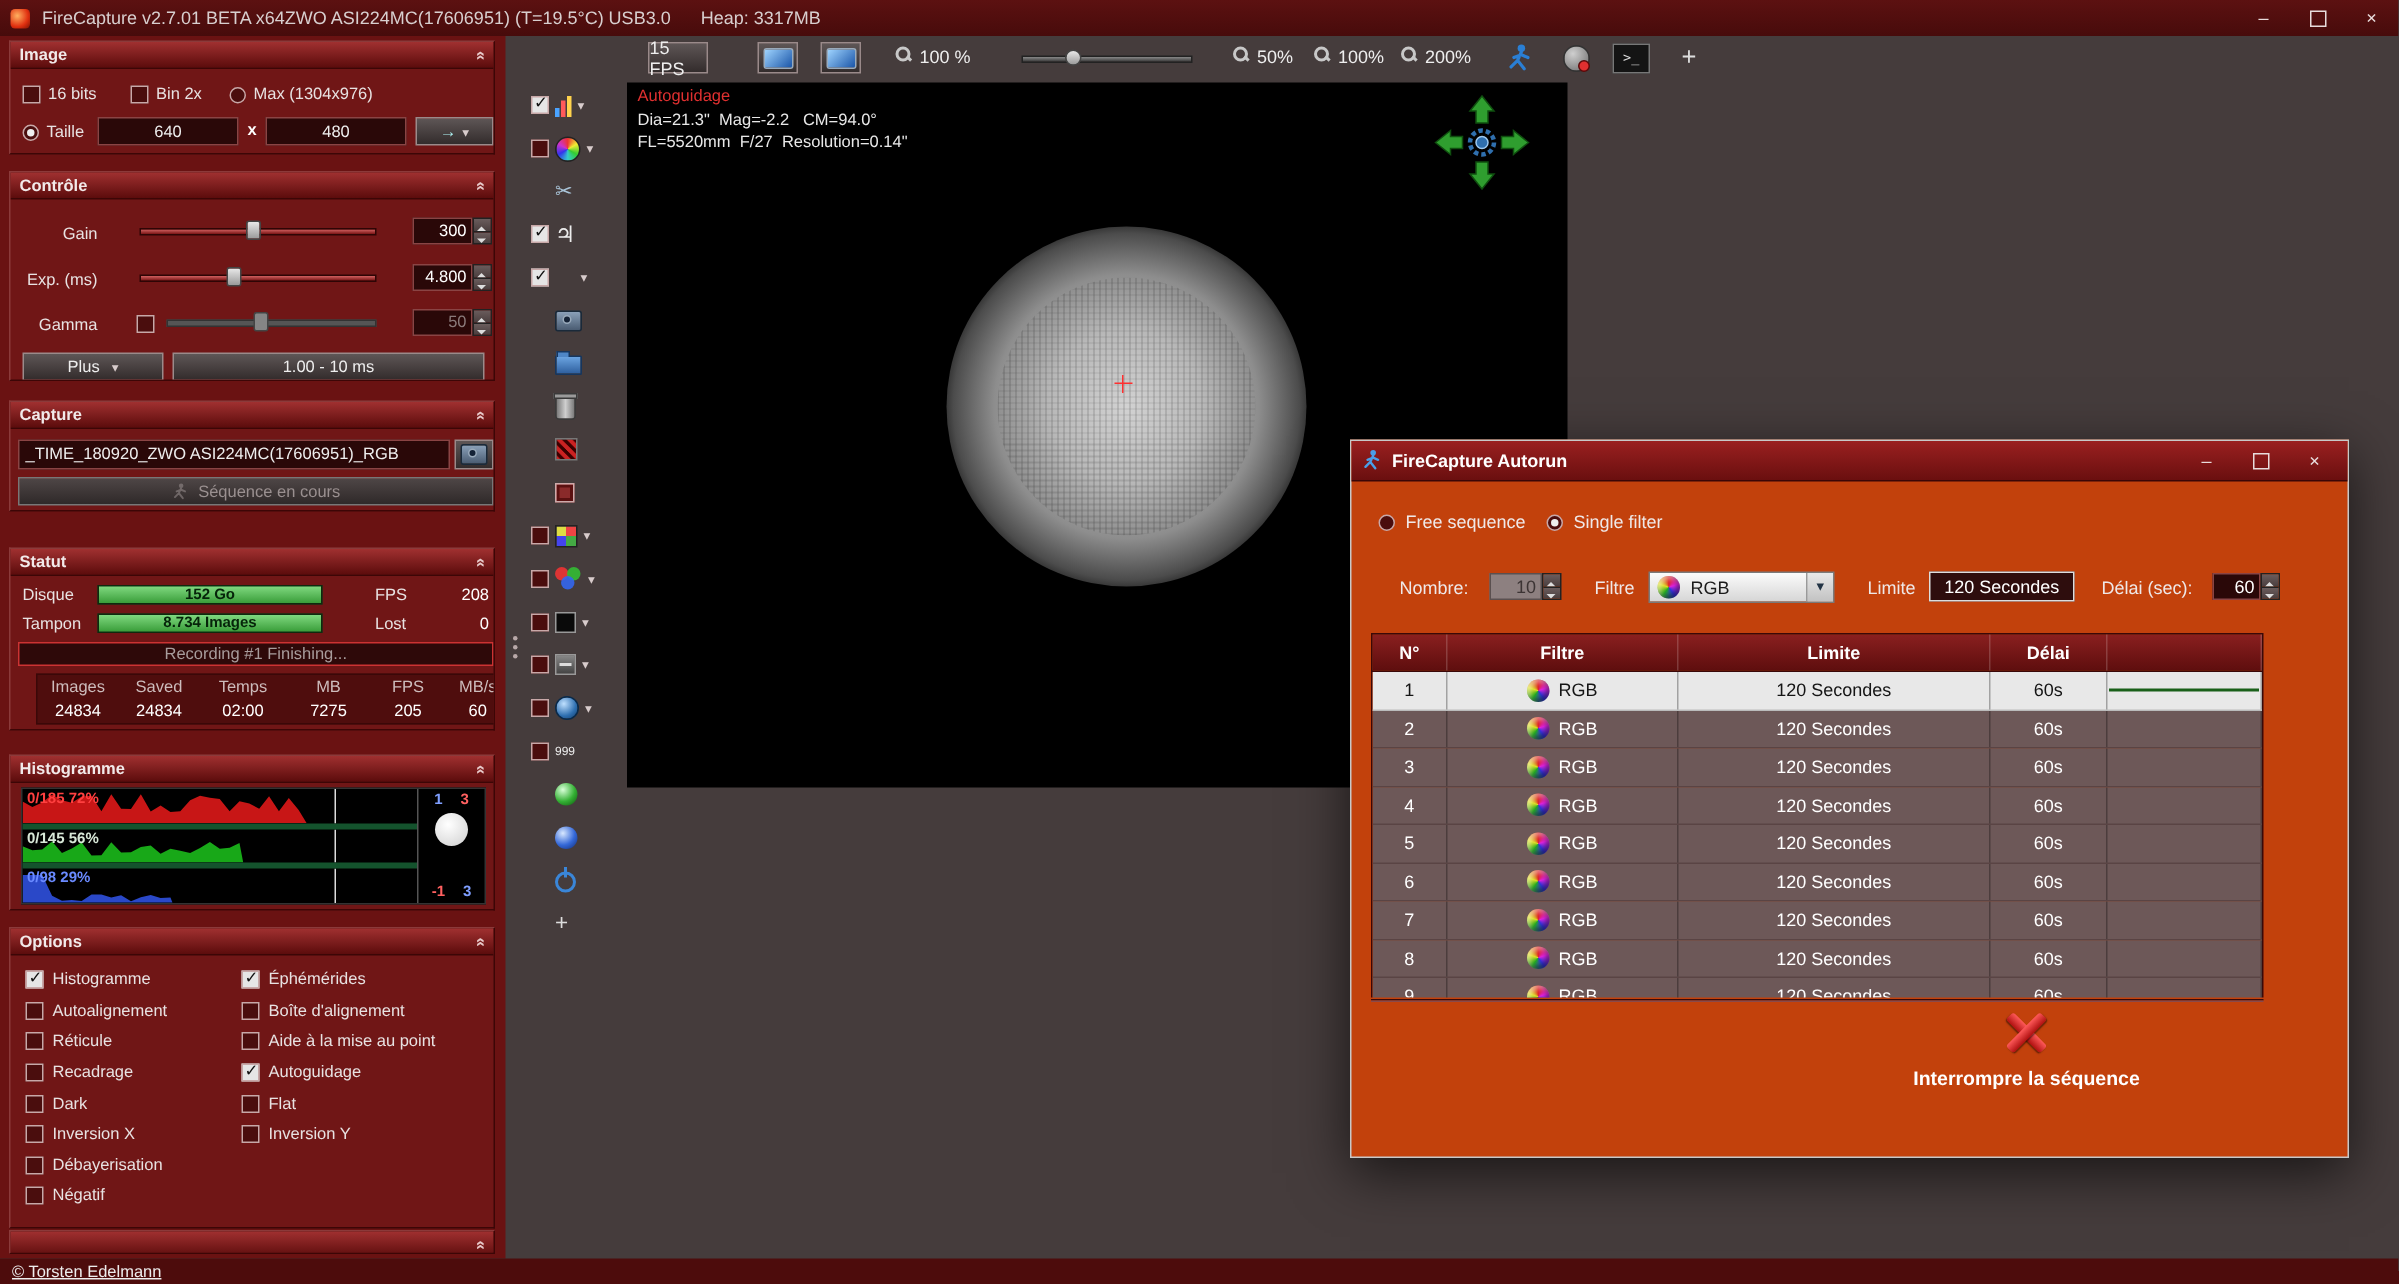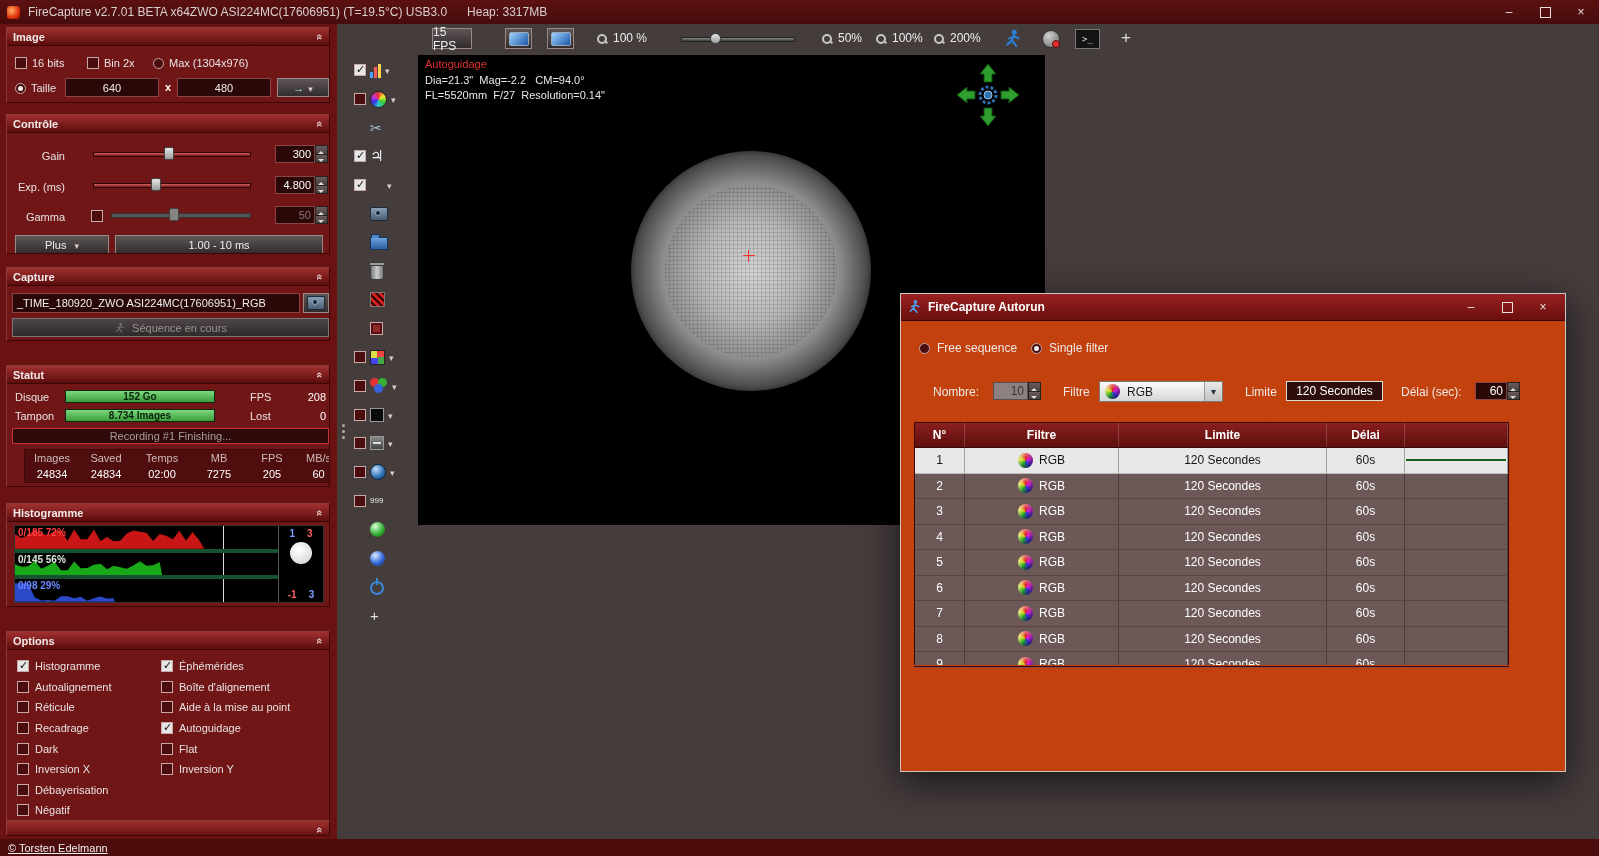--- a/index.html
+++ b/index.html
@@ -90,21 +90,21 @@
   .moon{width:22px;height:22px;border-radius:50%;background:radial-gradient(circle at 40% 35%,#ffffff,#cfcfcf);margin-top:3px}
   .hnums.bot{margin-top:auto;margin-bottom:2px}
   
   .optcol{position:absolute;top:24px}
   .optrow{display:flex;align-items:center;gap:6px;height:20.6px}
   
   .tbtn{position:absolute;z-index:6}
   #fps-btn{left:432px;top:28px;width:40px;height:21px;font-size:12px}
   .monbtn{position:absolute;top:28px;width:27px;height:21px;z-index:6}
   .moni{width:18px;height:12px;border:1px solid #9ab;background:linear-gradient(135deg,#9fd4ff,#1a55a8);border-radius:2px}
-  .zlabel{position:absolute;display:flex;align-items:flex-end;gap:5px;color:#eee;font-size:12px;z-index:6;white-space:nowrap}
+  .zlabel{position:absolute;display:flex;align-items:flex-start;gap:5px;color:#eee;font-size:12px;z-index:6;white-space:nowrap}
   .tslider .trk{background:linear-gradient(#888,#3a3a3a);border-color:#222}
   .tslider .th{width:11px;height:11px;border-radius:50%;top:1px}
   .toolicon{position:absolute;z-index:6;display:flex;align-items:center;justify-content:center}
   .camtool{width:16px;height:16px;border-radius:50%;background:radial-gradient(circle at 35% 30%,#cfcfcf,#6a6a6a);border:1px solid #333;position:relative}
   .camtool::after{content:"";position:absolute;right:-1px;bottom:-1px;width:6px;height:6px;border-radius:50%;background:#e03030;border:1px solid #5a0a0a}
   .termtool{width:23px;height:18px;background:#141414;border:1px solid #777;color:#ddd;display:flex;align-items:center;justify-content:center}
   .termtool::after{content:">_";font-family:"DejaVu Sans Mono",monospace;font-size:9px}
   .plustool{font-size:17px;color:#ddd}
   .grip{position:absolute;left:342px;top:424px;display:flex;flex-direction:column;gap:3px;z-index:6}
   .grip i{width:3px;height:3px;border-radius:50%;background:#b8a8a8}
@@ -596,21 +596,21 @@
         </span>
         <span class="moon"></span>
         <span class="hnums bot">
           <span style="color:#ff6060">-1</span>
           <span style="color:#7f9fff">3</span>
         </span>
       </div>
     </div>
   </div>
 
-  <div class="panel" style="top:607px;height:201px">
+  <div class="panel" style="top:594px;height:201px">
     <div class="phead">
       <span>Options</span>
       <span class="sp"></span>
         <span class="collapse">«</span>
     </div>
     <div class="optcol" id="opt-left" style="left:10px">
         <div class="optrow">
           <span class="cb checked"></span>
           <span class="olbl">Histogramme</span>
         </div>
@@ -831,13 +831,17 @@
             <span>RGB</span>
           </span>
           <span>120 Secondes</span>
           <span>60s</span>
           <span></span>
         </div>
       </div>
   </div>
 
   <div class="dlg-sep"></div>
+  <div class="abortwrap">
+    <div class="bigx"></div>
+    <div class="abortlbl">Interrompre la séquence</div>
+  </div>
 </div>
 
 </body></html>

